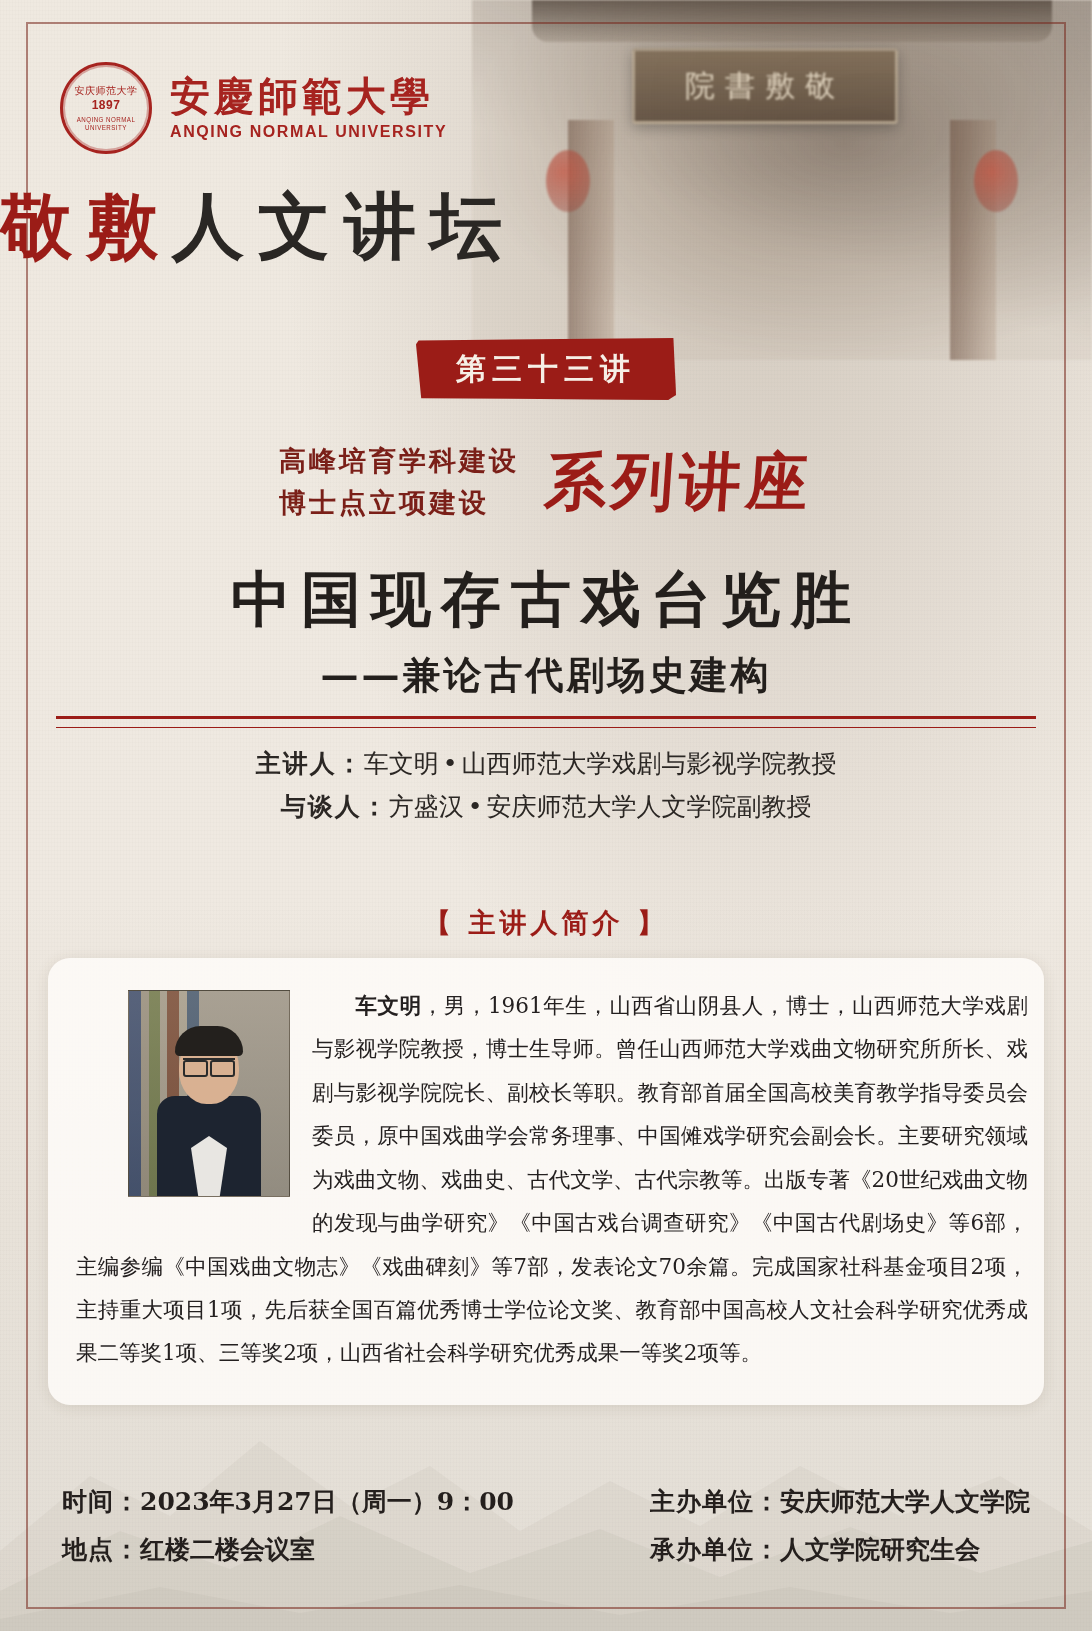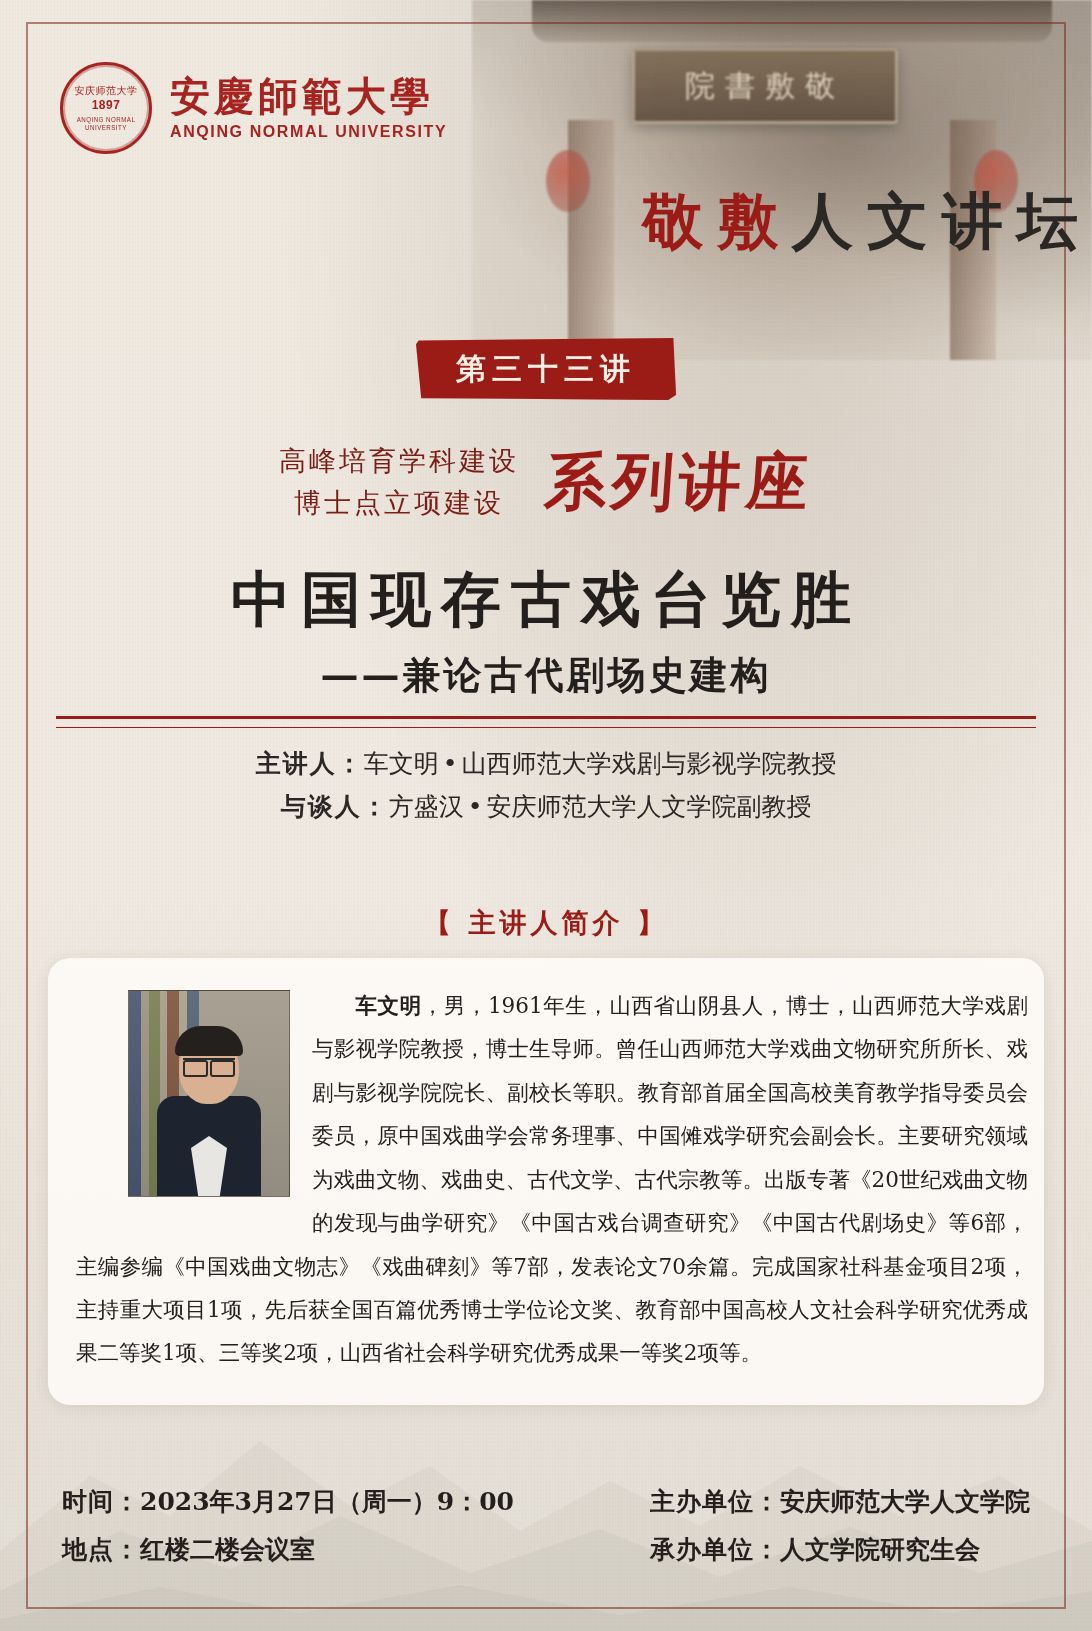--- a/index.html
+++ b/index.html
@@ -97,23 +97,23 @@
   .logo-cn{
     font-family:"DejaVu Serif","Liberation Serif",serif;
     font-size:40px;font-weight:bold;color:#a6231f;letter-spacing:4px;line-height:1.05;
   }
   .logo-en{
     font-size:16px;font-weight:bold;color:#a6231f;letter-spacing:1.6px;margin-top:6px;
   }
 
   
   .main-title{
-    position:absolute;left:0;right:0;top:190px;text-align:right;
-    font-family:"DejaVu Serif","Liberation Serif",serif;
-    font-size:61px;font-weight:bold;letter-spacing:14px;
+    position:absolute;left:0;right:0;top:190px;text-align:left;
+    font-family:"DejaVu Serif","Liberation Serif",serif;
+    font-size:72px;font-weight:bold;letter-spacing:14px;
     line-height:1;
   }
   .main-title .red{color:#9b1c17;}
   .main-title .dark{color:#2a2724;}
 
   
   .badge{
     position:absolute;left:50%;transform:translateX(-50%);top:338px;
     width:260px;height:62px;
     background:#9b1c17;
@@ -125,22 +125,22 @@
     clip-path:polygon(1% 4%,99% 0%,100% 92%,97% 100%,2% 97%,0% 10%);
   }
 
   
   .series-row{
     position:absolute;left:0;right:0;top:440px;
     display:flex;align-items:center;justify-content:center;gap:26px;
   }
   .series-left{
     font-family:"DejaVu Serif","Liberation Serif",serif;
-    color:#7a1f18;font-size:27px;font-weight:normal;line-height:1.55;letter-spacing:3px;
-    text-align:center;
+    color:#7a1f18;font-size:27px;font-weight:bold;line-height:1.55;letter-spacing:3px;
+    text-align:left;
   }
   .series-right{
     font-family:"DejaVu Serif","Liberation Serif",serif;
     color:#9b1c17;font-size:62px;font-weight:bold;letter-spacing:5px;
     transform:skewX(-4deg);
   }
 
   
   .lecture-title{
     position:absolute;left:0;right:0;top:560px;text-align:center;

